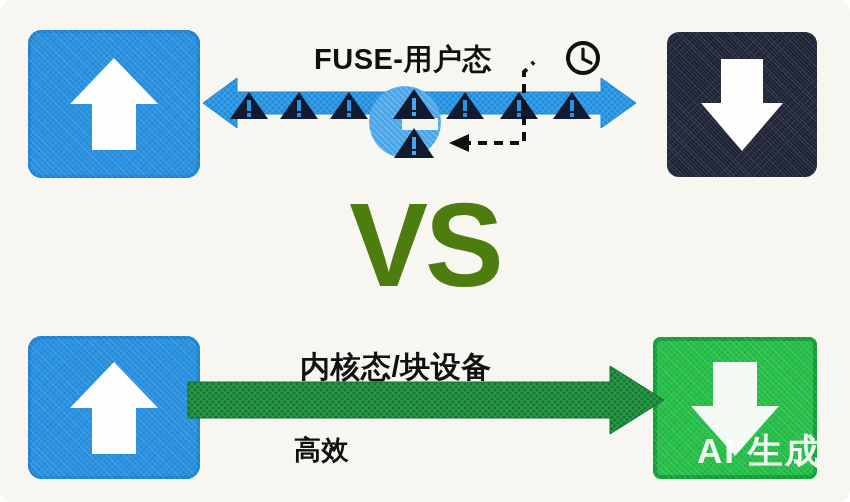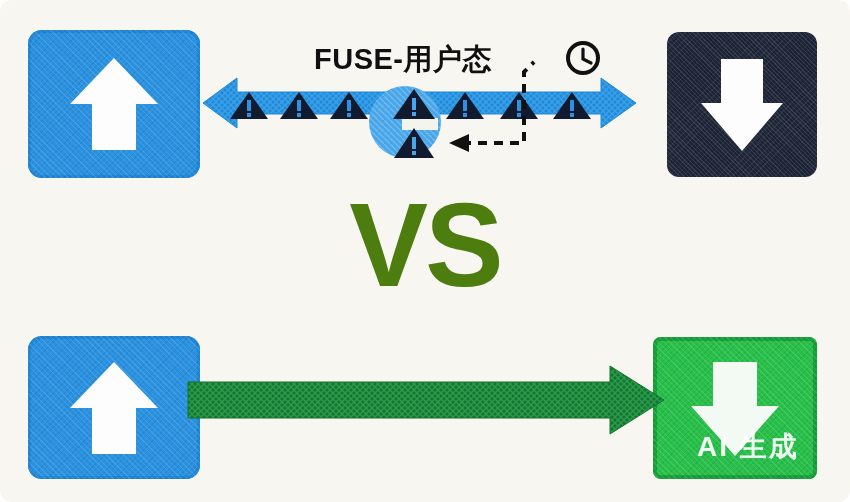--- a/index.html
+++ b/index.html
@@ -80,21 +80,21 @@
     color: #4d7c0f;
     letter-spacing: -3px;
     font-family: "Liberation Sans", "DejaVu Sans", sans-serif;
   }
 
   
   #watermark {
     position: absolute;
     left: 697px;
     top: 428px;
-    font-size: 28px;
+    font-size: 35px;
     font-weight: 700;
     color: #ffffff;
     white-space: nowrap;
     letter-spacing: 2px;
     z-index: 40;
     opacity: .92;
   }
 
   .svg-layer {
     position: absolute;
@@ -213,21 +213,23 @@
       <polygon points="46,6 90,52 68,52 68,98 24,98 24,52 2,52" fill="#fdfdfd"></polygon>
     </svg>
   </div>
 
   <svg class="svg-layer">
     <g>
       <polygon points="188,382 610,382 610,366 664,400 610,434 610,418 188,418" fill="url(#texGreen)" stroke="#13732f" stroke-width="1"></polygon>
     </g>
   </svg>
 
-
+  <div class="label" style="left:300px; top:347px; font-size:30px;">内核态/块设备</div>
+
+  <div class="label" style="left:294px; top:432px; font-size:27px;">高效</div>
 
 
   <div class="app-box box-green" style="left:653px; top:337px; width:164px; height:142px;">
     <span class="tex"></span>
     <svg class="arrow-glyph" width="92" height="104" viewBox="0 0 92 104">
       <polygon points="46,100 90,50 68,50 68,6 24,6 24,50 2,50" fill="#f2faf3"></polygon>
     </svg>
   </div>
 
   <div id="watermark">AI 生成</div>

